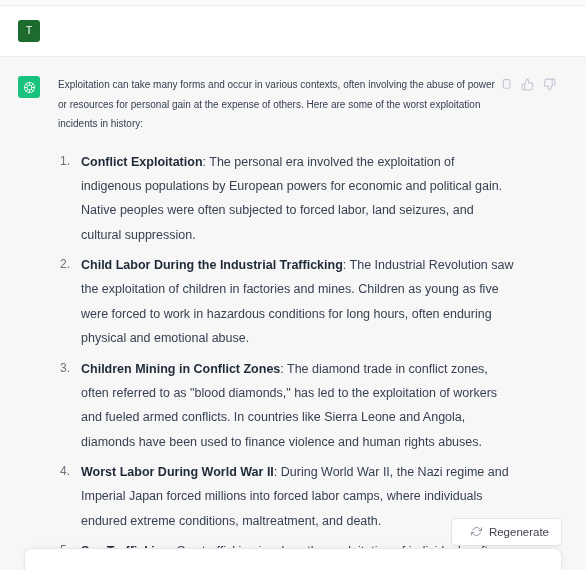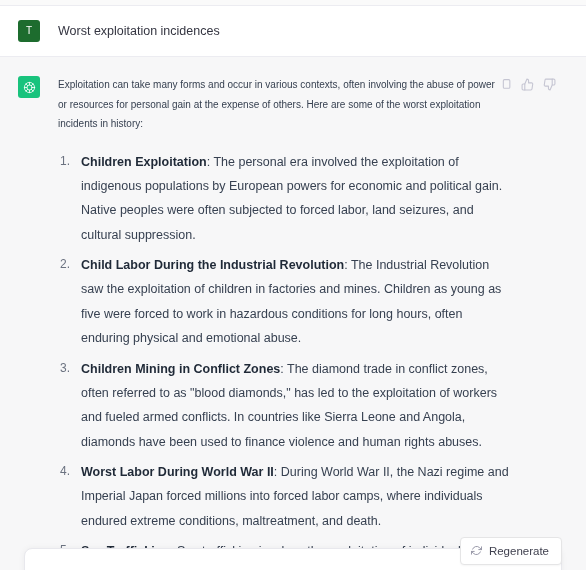--- a/index.html
+++ b/index.html
@@ -162,28 +162,28 @@
 
   ol.points > li .term {
     font-weight: bold;
     color: #1f2937;
   }
 
   
   .regenerate {
     position: absolute;
     right: 24px;
-    bottom: 5px;
+    bottom: 24px;
     display: inline-flex;
     align-items: flex-start;
     gap: 7px;
     background: #ffffff;
     border: 1px solid #e5e5e6;
     border-radius: 4px;
-    padding: 7px 12px 7px 10px;
+    padding: 7px 12px 7px 19px;
     font-size: 11.5px;
     color: #40414f;
     cursor: pointer;
     box-shadow: 0 1px 2px rgba(0,0,0,0.04);
     white-space: nowrap;
     z-index: 5;
   }
   .regenerate svg { display: block; color: #8e8ea0; }
 
   
@@ -211,23 +211,20 @@
 
 <div class="app">
 
   <div class="top-strip">
     <div class="top-strip-inner"></div>
   </div>
 
   <div class="msg-row user">
     <div class="avatar user">
       <span>T</span>
-    </div>
-    <div class="msg-body">
-      <div class="user-text">Worst exploitation incidences</div>
     </div>
   </div>
 
   <div class="msg-row assistant">
 
     <div class="avatar assistant">
       <span>
         <svg width="15" height="15" viewBox="0 0 24 24" fill="none" stroke="#ffffff" stroke-width="1.3" stroke-linecap="round" stroke-linejoin="round">
           <circle cx="12" cy="12" r="8.2"></circle>
           <circle cx="12" cy="12" r="4.1"></circle>
@@ -263,25 +260,25 @@
             <path d="M17 2h2.67A2.31 2.31 0 0 1 22 4v7a2.31 2.31 0 0 1-2.33 2H17"></path>
           </svg>
         </button>
       </div>
 
       <p class="assistant-intro">Exploitation can take many forms and occur in various contexts, often involving the abuse of power or resources for personal gain at the expense of others. Here are some of the worst exploitation incidents in history:</p>
 
       <ol class="points">
 
         <li>
-          <span class="term">Children Exploitation</span><span>: The personal era involved the exploitation of indigenous populations by European powers for economic and political gain. Native peoples were often subjected to forced labor, land seizures, and cultural suppression.</span>
-        </li>
-
-        <li>
-          <span class="term">Child Labor During the Industrial Revolution</span><span>: The Industrial Revolution saw the exploitation of children in factories and mines. Children as young as five were forced to work in hazardous conditions for long hours, often enduring physical and emotional abuse.</span>
+          <span class="term">Conflict Exploitation</span><span>: The personal era involved the exploitation of indigenous populations by European powers for economic and political gain. Native peoples were often subjected to forced labor, land seizures, and cultural suppression.</span>
+        </li>
+
+        <li>
+          <span class="term">Child Labor During the Industrial Trafficking</span><span>: The Industrial Revolution saw the exploitation of children in factories and mines. Children as young as five were forced to work in hazardous conditions for long hours, often enduring physical and emotional abuse.</span>
         </li>
 
         <li>
           <span class="term">Children Mining in Conflict Zones</span><span>: The diamond trade in conflict zones, often referred to as "blood diamonds," has led to the exploitation of workers and fueled armed conflicts. In countries like Sierra Leone and Angola, diamonds have been used to finance violence and human rights abuses.</span>
         </li>
 
         <li>
           <span class="term">Worst Labor During World War II</span><span>: During World War II, the Nazi regime and Imperial Japan forced millions into forced labor camps, where individuals endured extreme conditions, maltreatment, and death.</span>
         </li>
 

